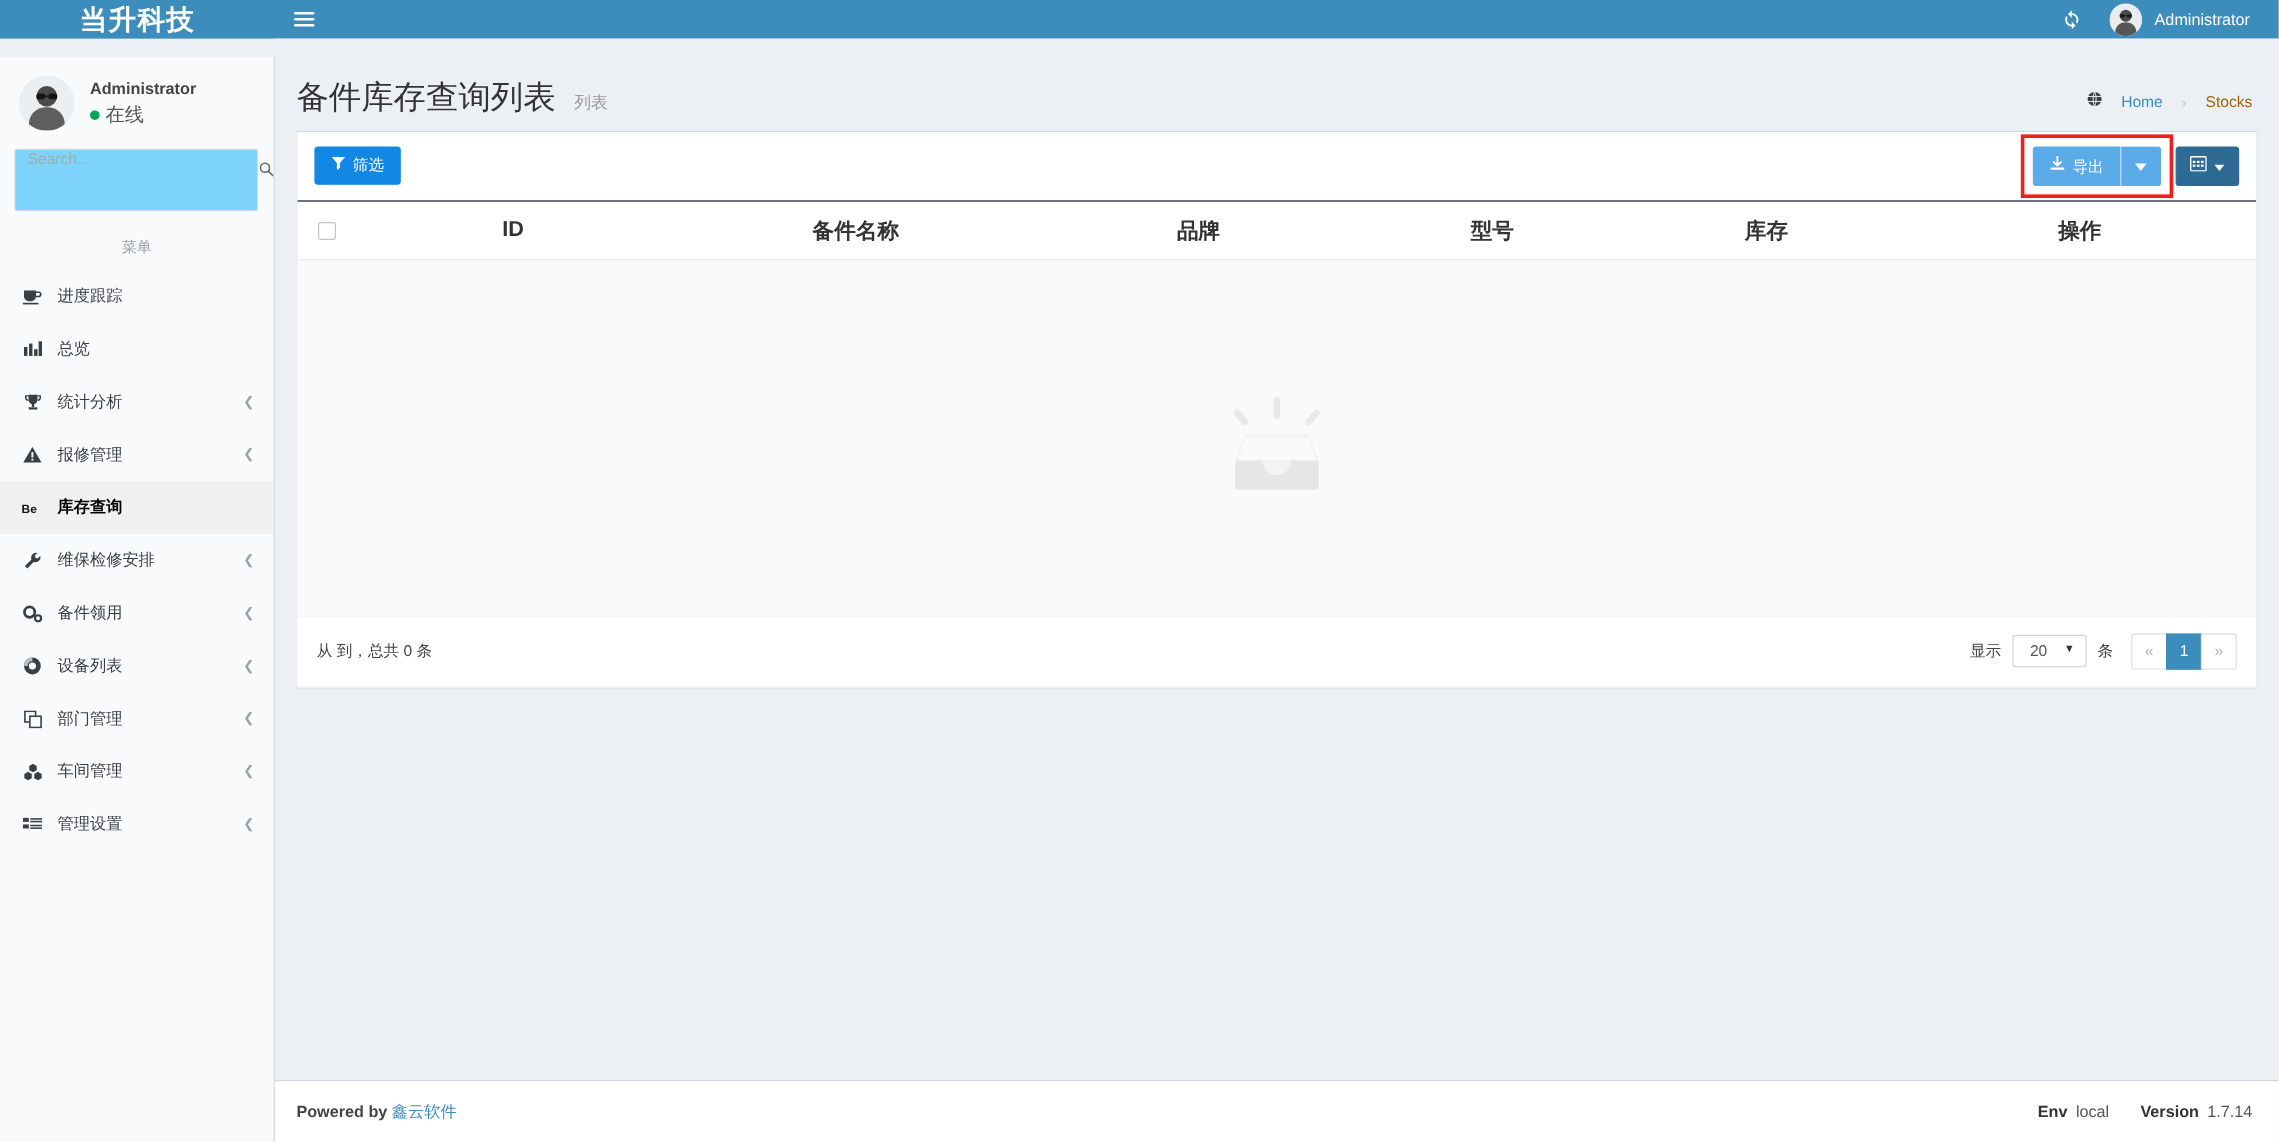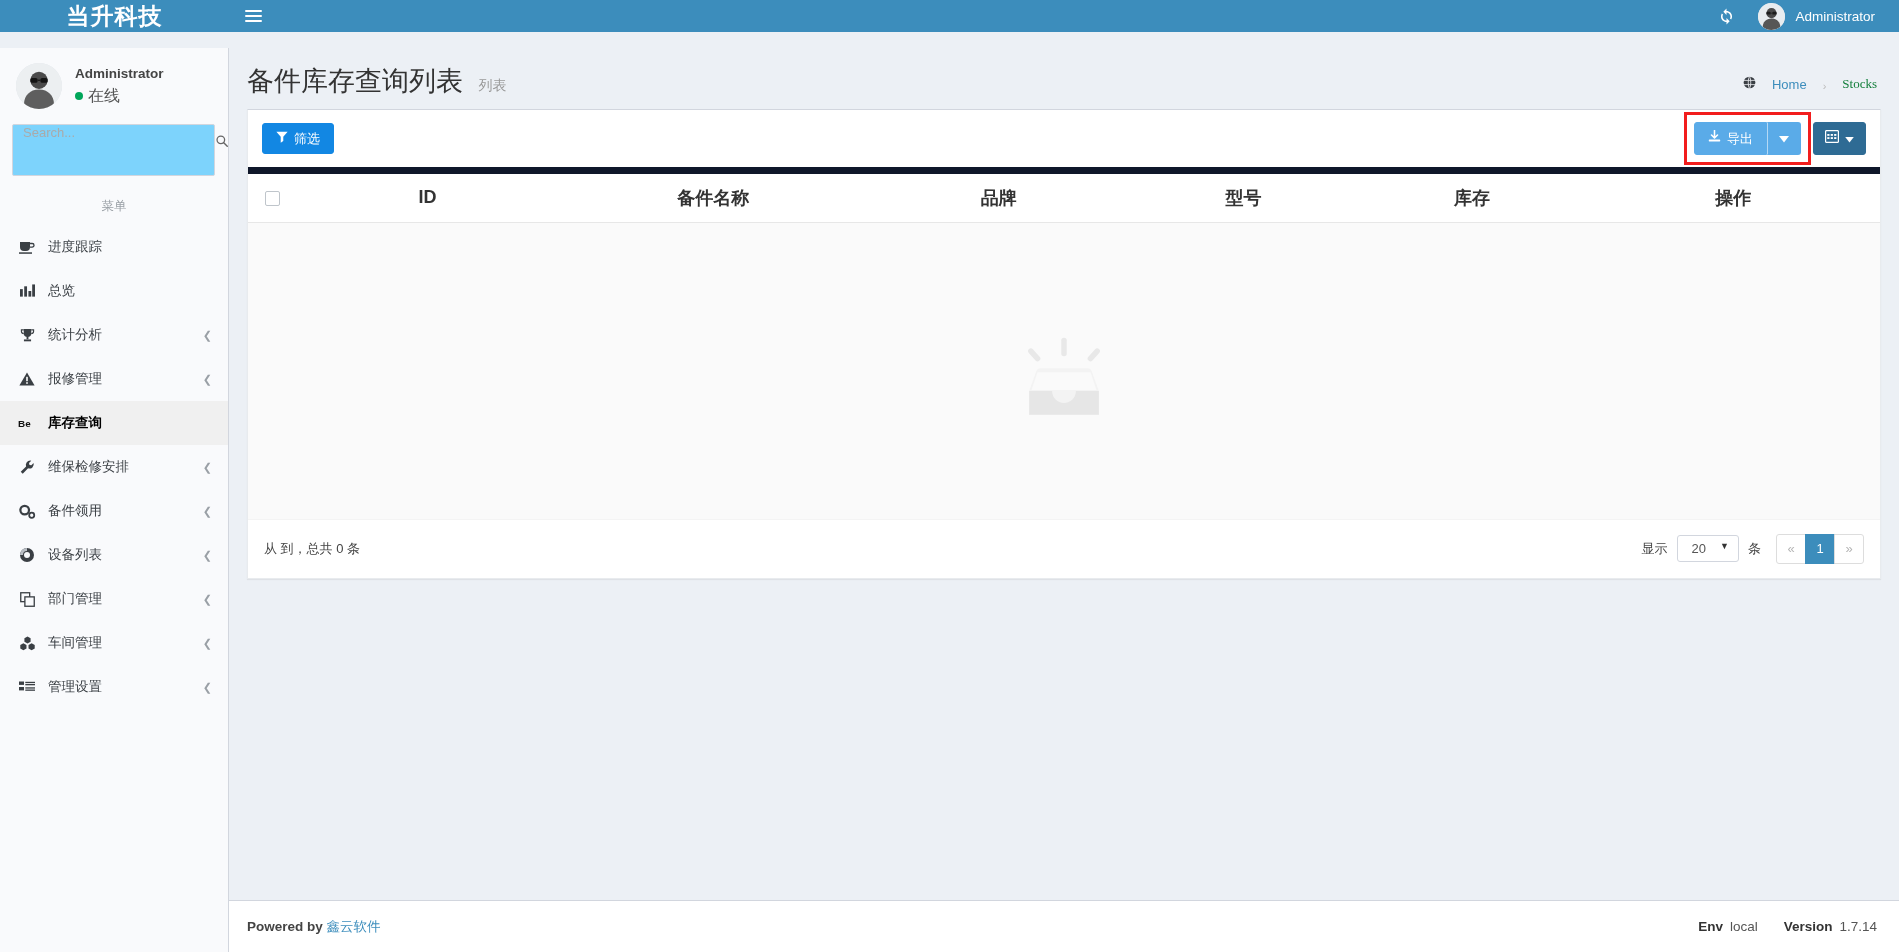--- a/index.html
+++ b/index.html
@@ -114,31 +114,31 @@
   }
   .page-title { font-size: 27px; color: #333; font-weight: normal; margin: 0; line-height: 1.15; }
   .page-title small { font-size: 14px; color: #999; margin-left: 8px; font-weight: normal; }
   .breadcrumb {
     margin-left: auto; display: flex; align-items: flex-end; gap: 16px;
     font-size: 13px; color: #444; padding-top: 10px;
   }
   .breadcrumb .sep { color: #bbb; font-size: 11px; }
   .breadcrumb a { color: #3c8dbc; text-decoration: none; }
   .breadcrumb .globe { color: #444; font-size: 13px; }
-  .breadcrumb .crumb-active { color: #15803d; font-family: Liberation Serif, serif; }
+  .breadcrumb .crumb-active { color: #a16207; }
 
   .content-body { padding: 0 18px 18px 18px; }
   .box {
     background: #fff; border-top: 1px solid #d2d6de;
     border-left: 1px solid #e8ebee; border-right: 1px solid #e8ebee; border-bottom: 1px solid #e8ebee;
     box-shadow: 0 1px 1px rgba(0,0,0,0.06);
   }
   .box-header {
-    display: flex; align-items: center; padding: 12px 14px;
-    border-bottom: 7px solid #0f172a; min-height: 56px;
+    display: flex; align-items: flex-start; padding: 12px 14px;
+    border-bottom: 1px solid #0f172a; min-height: 56px;
   }
   .btn {
     border: 1px solid transparent; border-radius: 3px;
     font-size: 13px; padding: 7px 13px; cursor: pointer; line-height: 1.2;
     display: inline-flex; align-items: center; gap: 6px;
     font-family: "Liberation Sans", sans-serif;
   }
   .btn-primary { background: #1287e3; border-color: #1287e3; color: #fff; }
   .btn-export { background: #5aabe8; border-color: #5aabe8; color: #fff; border-radius: 3px 0 0 3px; }
   .btn-export-caret {

